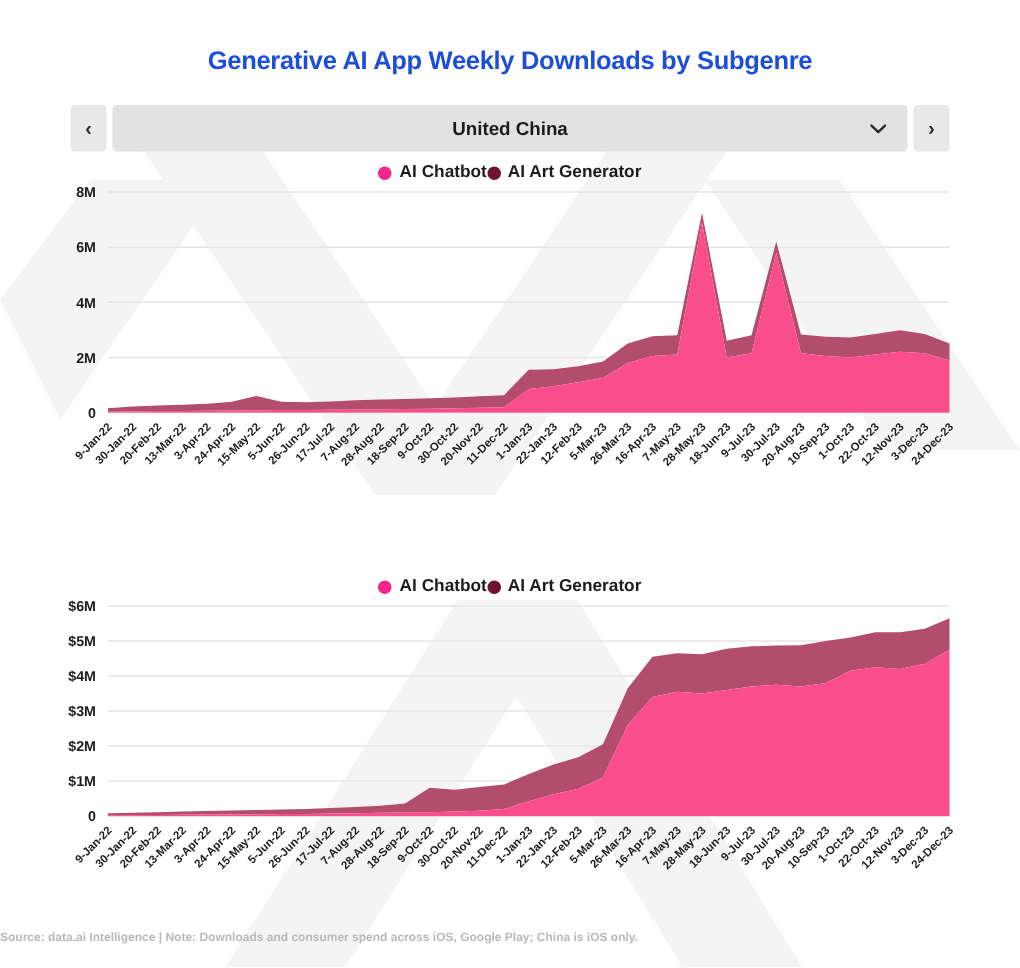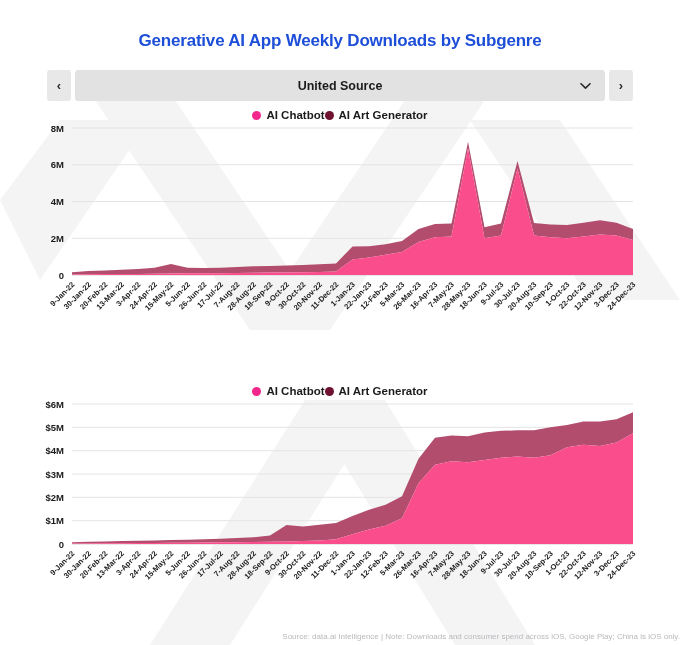--- a/index.html
+++ b/index.html
@@ -134,28 +134,29 @@
   .xaxis {
     position: absolute;
     z-index: 2;
     height: 52px;
   }
   #xaxis1 { top: 279px; left: 0; width: 680px; }
   #xaxis2 { top: 548px; left: 0; width: 680px; }
 
   .footer {
     position: absolute;
-    bottom: 2px;
+    bottom: 14px;
     left: 0;
     width: 680px;
-    text-align: right;
+    text-align: left;
     font-size: 8px;
     line-height: 1.45;
     color: #b9b9bd;
     z-index: 3;
+    font-weight: bold;
   }
   .footer div { white-space: nowrap; }
 </style>
 </head>
 <body>
 
 <div class="page">
 
   <svg class="watermark" width="680" height="645" viewBox="0 0 680 645" aria-hidden="true">
     <g fill="#f4f4f5">
@@ -166,21 +167,21 @@
       <polygon points="470,120 560,120 680,300 590,300"></polygon>
       <polygon points="0,200 60,120 150,120 40,280"></polygon>
     </g>
   </svg>
 
   <h2 class="chart-title" id="title1">Generative AI App Weekly Downloads by Subgenre</h2>
 
   <div class="selector-row">
     <button class="nav-btn">‹</button>
     <div class="dropdown">
-      <span class="dropdown-label">United Source</span>
+      <span class="dropdown-label">United China</span>
       <span class="dropdown-chevron">
         <svg width="11" height="7" viewBox="0 0 11 7">
             <path d="M1 1.2 L5.5 5.6 L10 1.2" fill="none" stroke="#2b2b2b" stroke-width="1.6" stroke-linecap="round" stroke-linejoin="round"></path>
           </svg>
       </span>
     </div>
     <button class="nav-btn">›</button>
   </div>
 
   <div class="legend" id="legend1">

